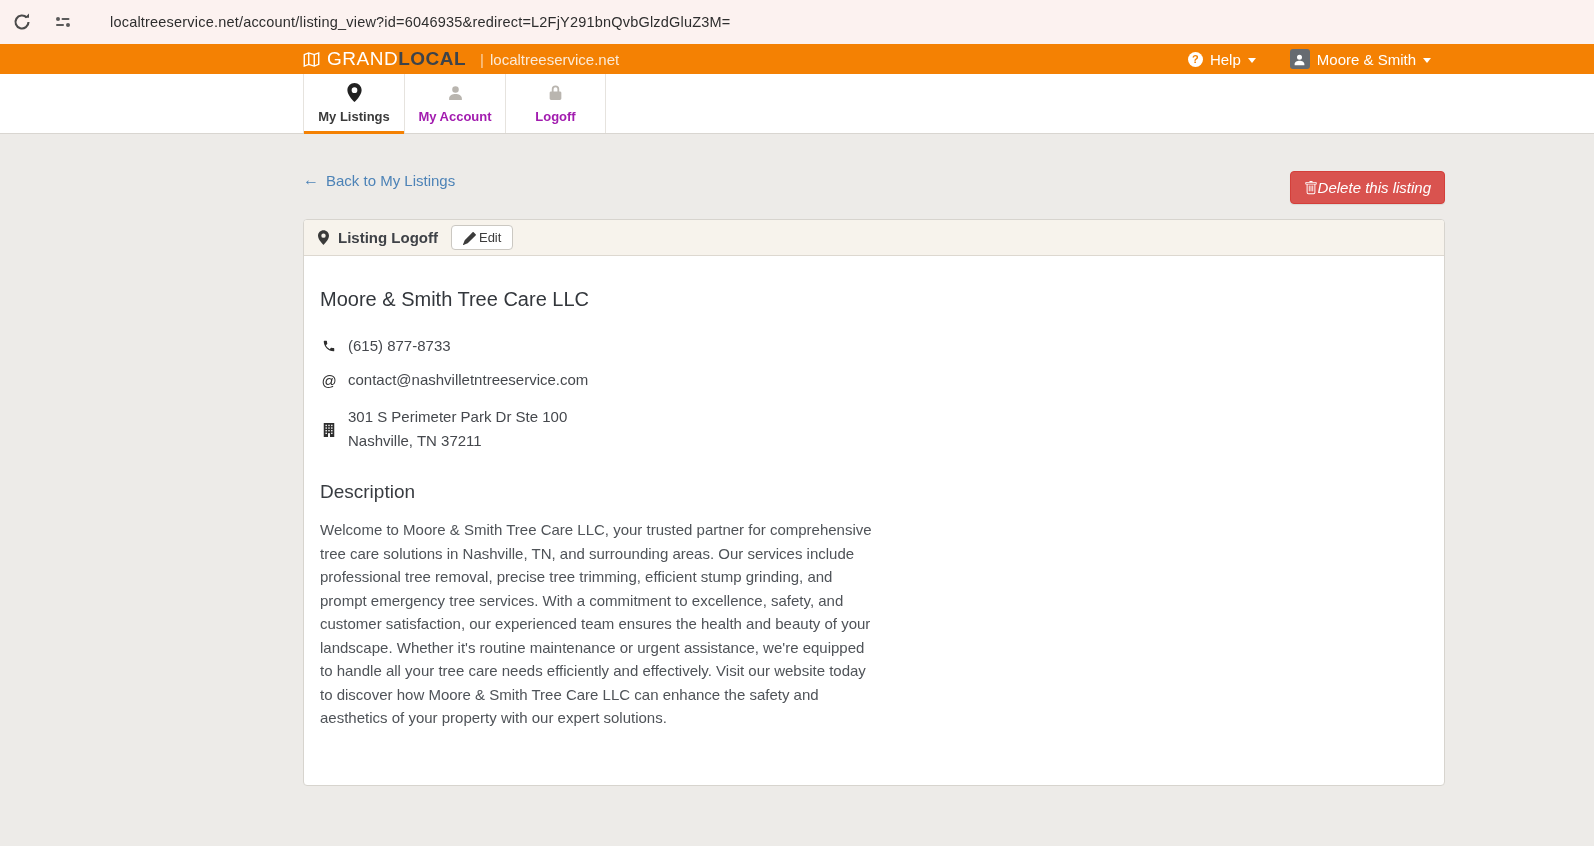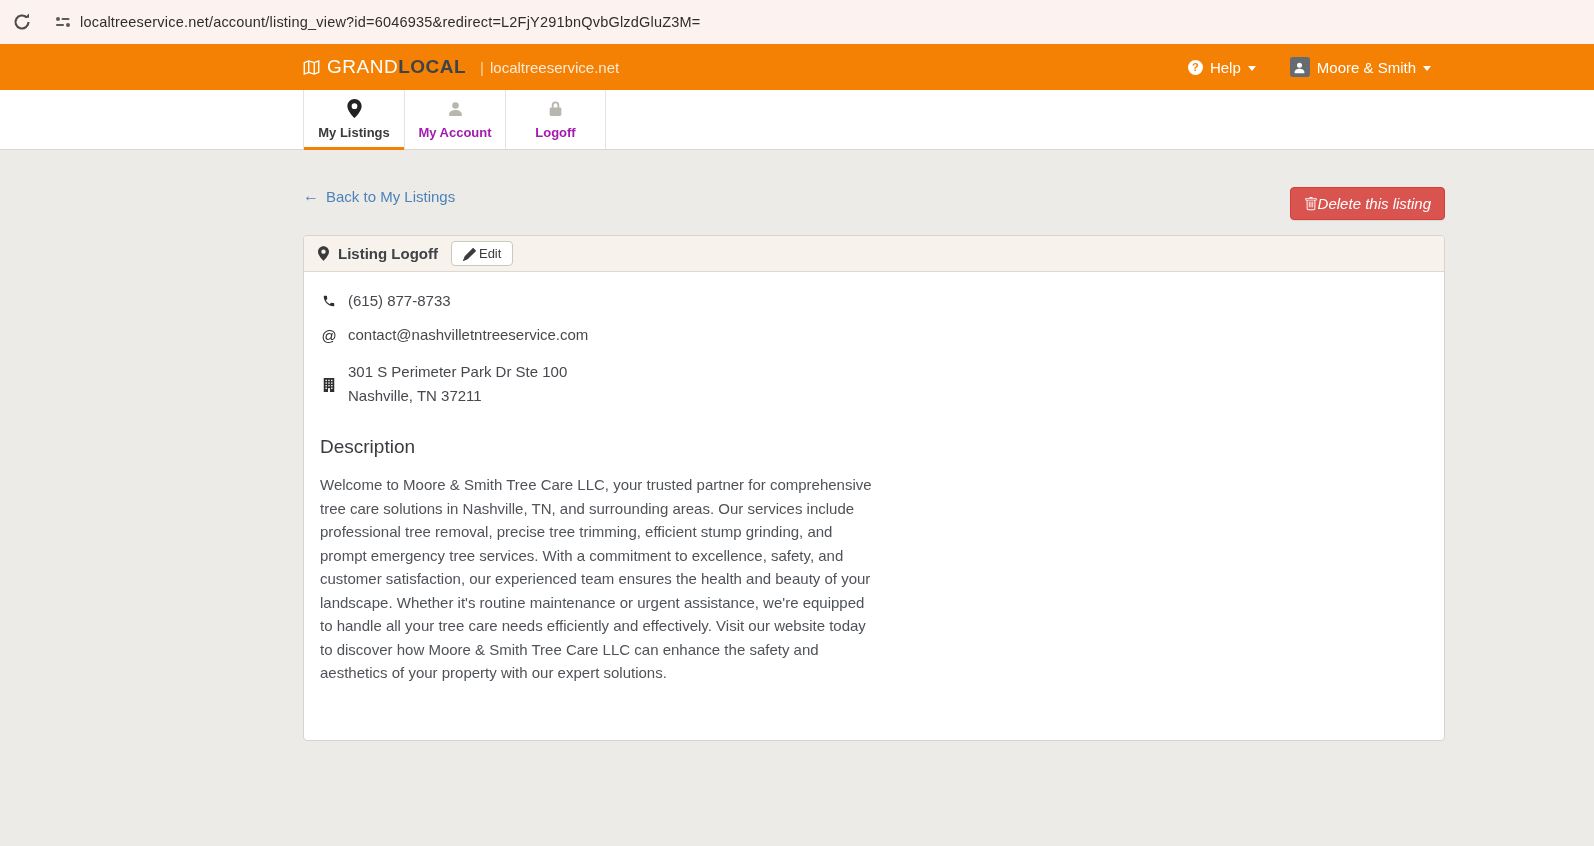--- a/index.html
+++ b/index.html
@@ -12,26 +12,26 @@
   }
 
   
   .browser-bar {
     height:44px; background:#fcf2f0;
     display:flex; align-items:center; padding-left:12px;
   }
   .reload-icon { width:20px; height:20px; color:#4b4b4b; cursor:pointer; }
   .tune-icon { width:22px; height:18px; margin-left:20px; color:#5a5a5a; cursor:pointer; }
   .url-text {
-    margin-left:6px; font-size:14.5px; color:#2e2e2e; letter-spacing:.2px;
+    margin-left:36px; font-size:14.5px; color:#2e2e2e; letter-spacing:.2px;
     white-space:nowrap;
   }
 
   
-  .app-header { height:46px; background:#f48103; display:flex; align-items:center; }
+  .app-header { height:30px; background:#f48103; display:flex; align-items:center; }
   .header-inner {
     width:1142px; margin-left:303px;
     display:flex; align-items:center; height:100%;
   }
   .logo { display:flex; align-items:center; gap:7px; cursor:pointer; }
   .logo-icon { width:17px; height:17px; color:#ffffff; }
   .brand { font-size:19px; letter-spacing:.5px; }
   .brand .p1 { color:#ffffff; font-weight:400; }
   .brand .p2 { color:#3c434b; font-weight:800; }
   .site-name { margin-left:14px; font-size:15px; color:#fbead7; }
@@ -208,20 +208,21 @@
       <span class="panel-title">Listing Logoff</span>
       <button class="edit-btn">
         <svg viewBox="0 0 16 16" fill="currentColor">
             <path d="M12.1.15a.5.5 0 0 1 .71 0l3 3a.5.5 0 0 1 0 .7l-10 10a.5.5 0 0 1-.17.12l-5 2a.5.5 0 0 1-.65-.65l2-5a.5.5 0 0 1 .11-.17l10-10z"></path>
           </svg>
         <span>Edit</span>
       </button>
     </div>
 
     <div class="panel-body">
+      <h1 class="biz-name">Moore &amp; Smith Tree Care LLC</h1>
 
       <div class="contact-row">
         <span class="contact-icon">
           <svg viewBox="0 0 24 24" fill="currentColor">
               <path d="M6.62 10.79c1.44 2.83 3.76 5.14 6.59 6.59l2.2-2.2c.27-.27.67-.36 1.02-.24 1.12.37 2.33.57 3.57.57.55 0 1 .45 1 1V20c0 .55-.45 1-1 1-9.39 0-17-7.61-17-17 0-.55.45-1 1-1h3.5c.55 0 1 .45 1 1 0 1.25.2 2.45.57 3.57.11.35.03.74-.25 1.02l-2.2 2.2z"></path>
             </svg>
         </span>
         <span>(615) 877-8733</span>
       </div>
 

